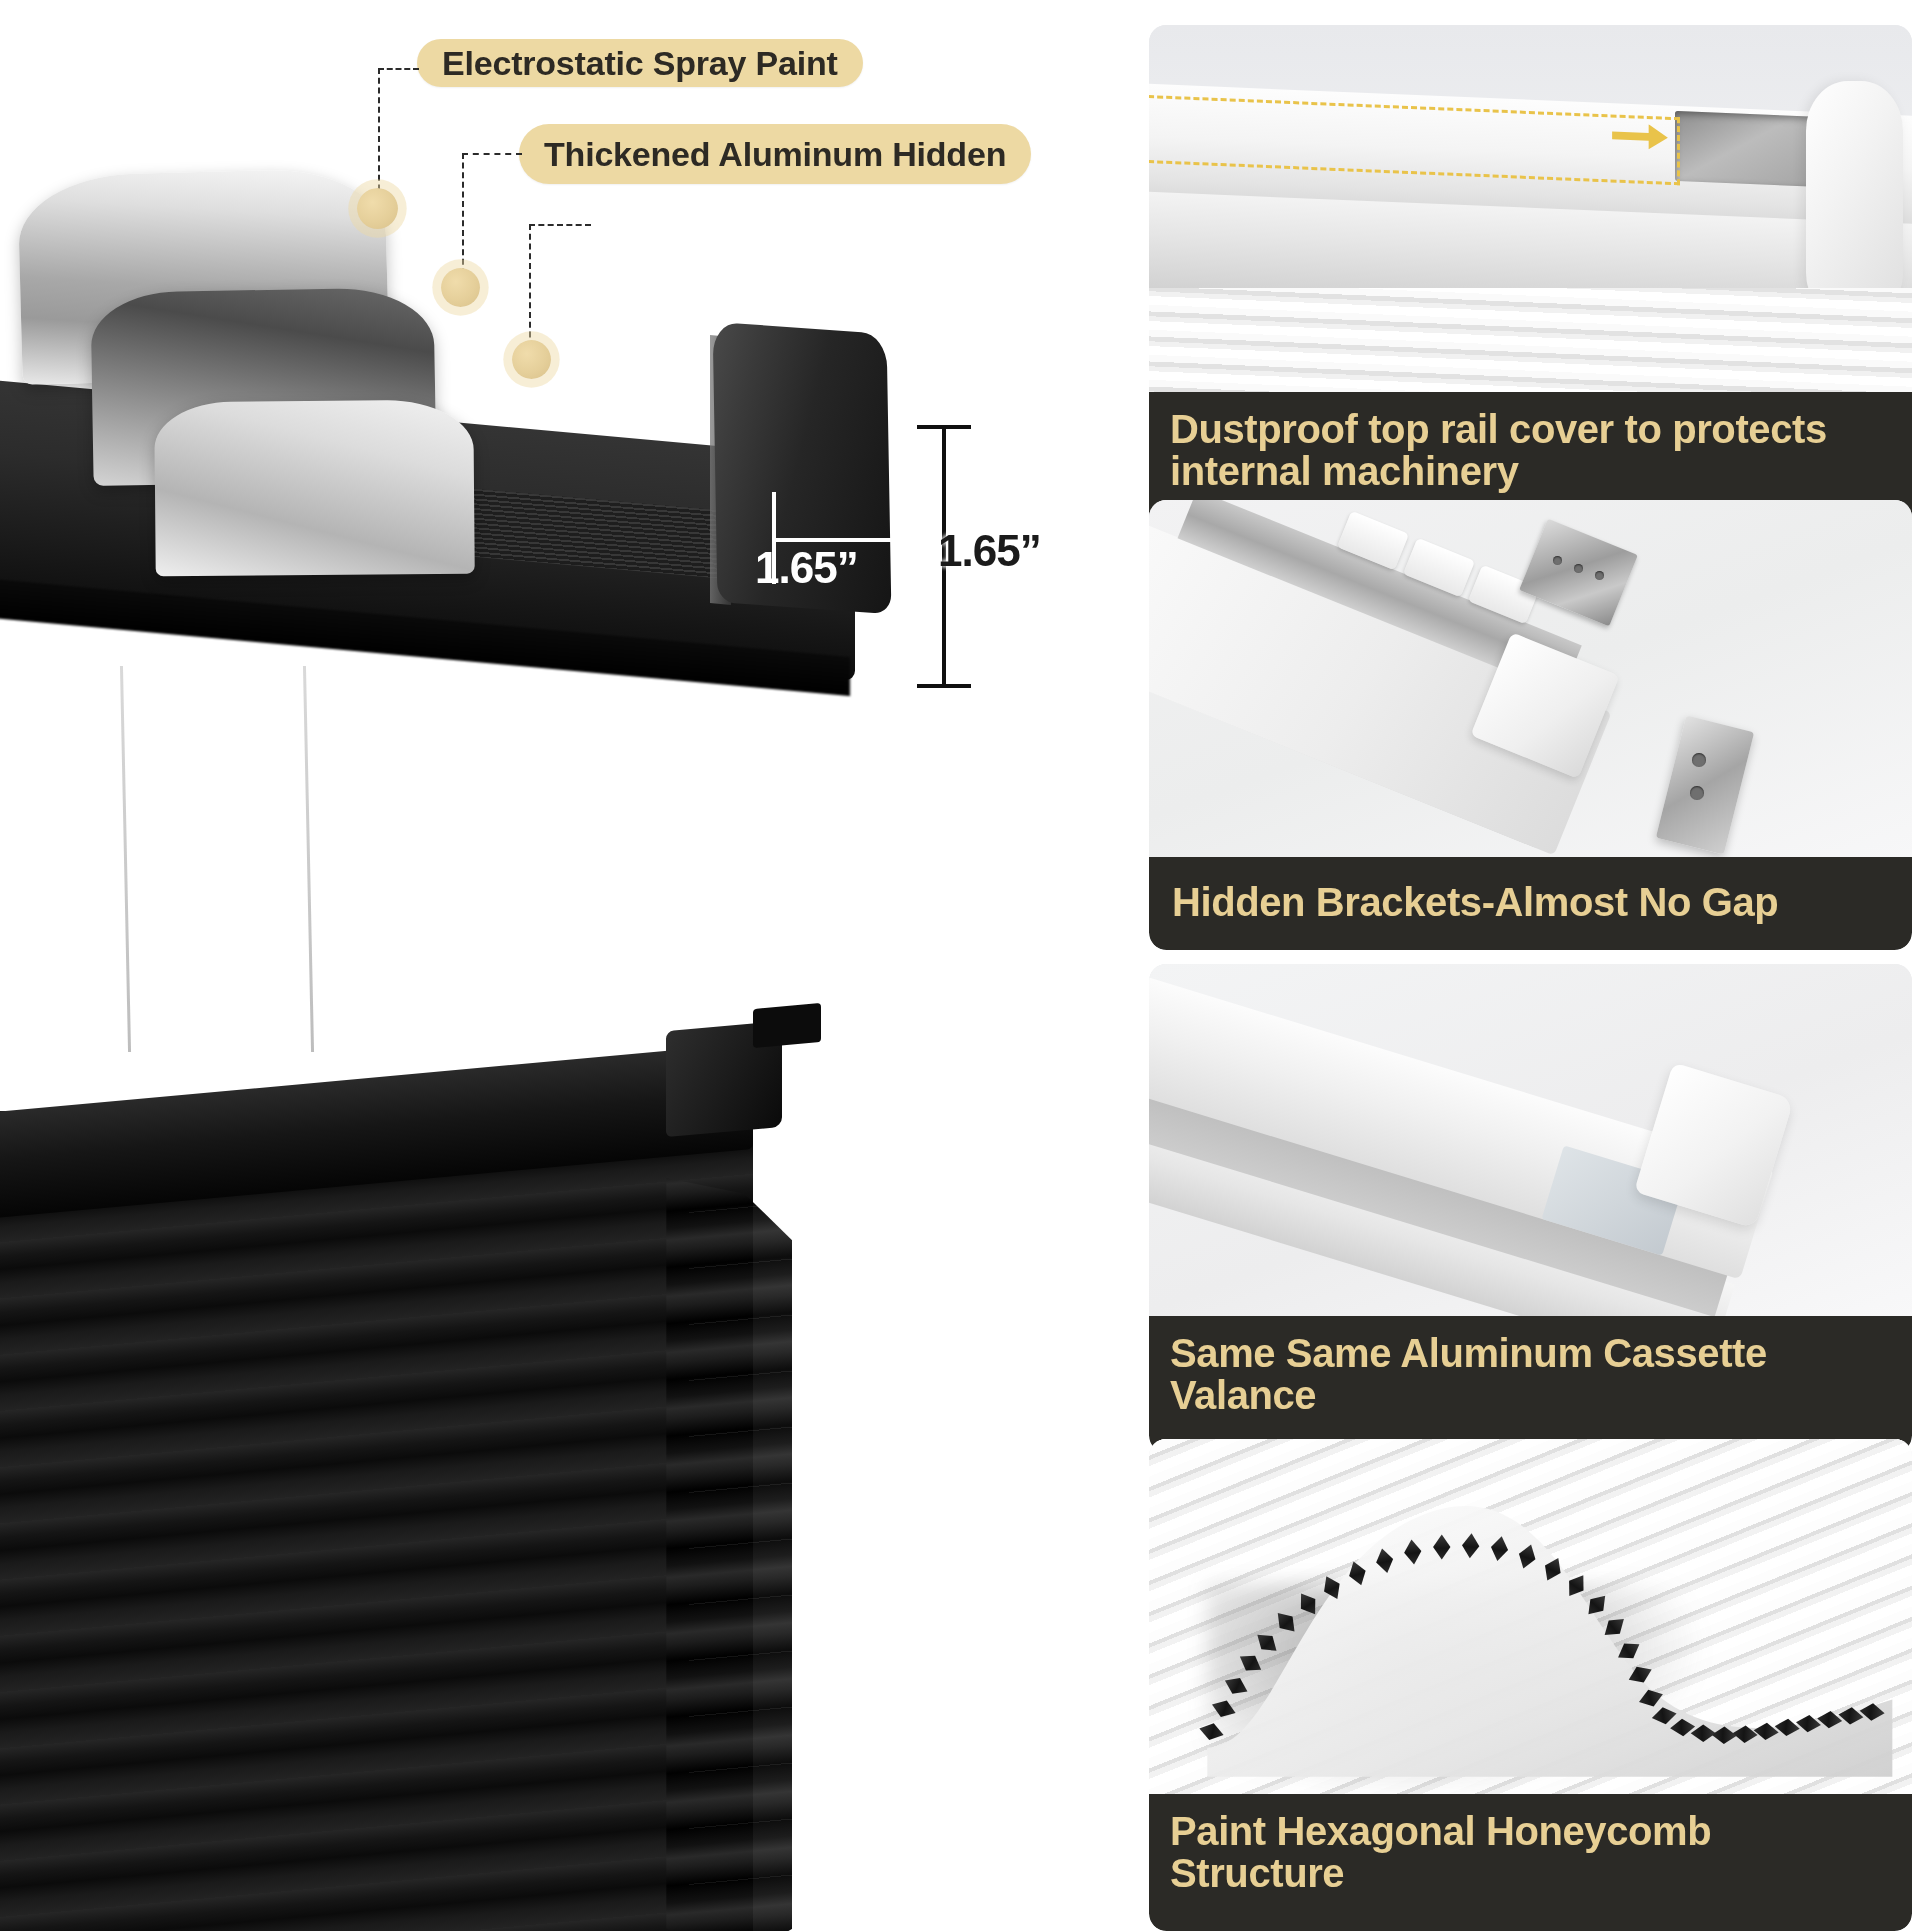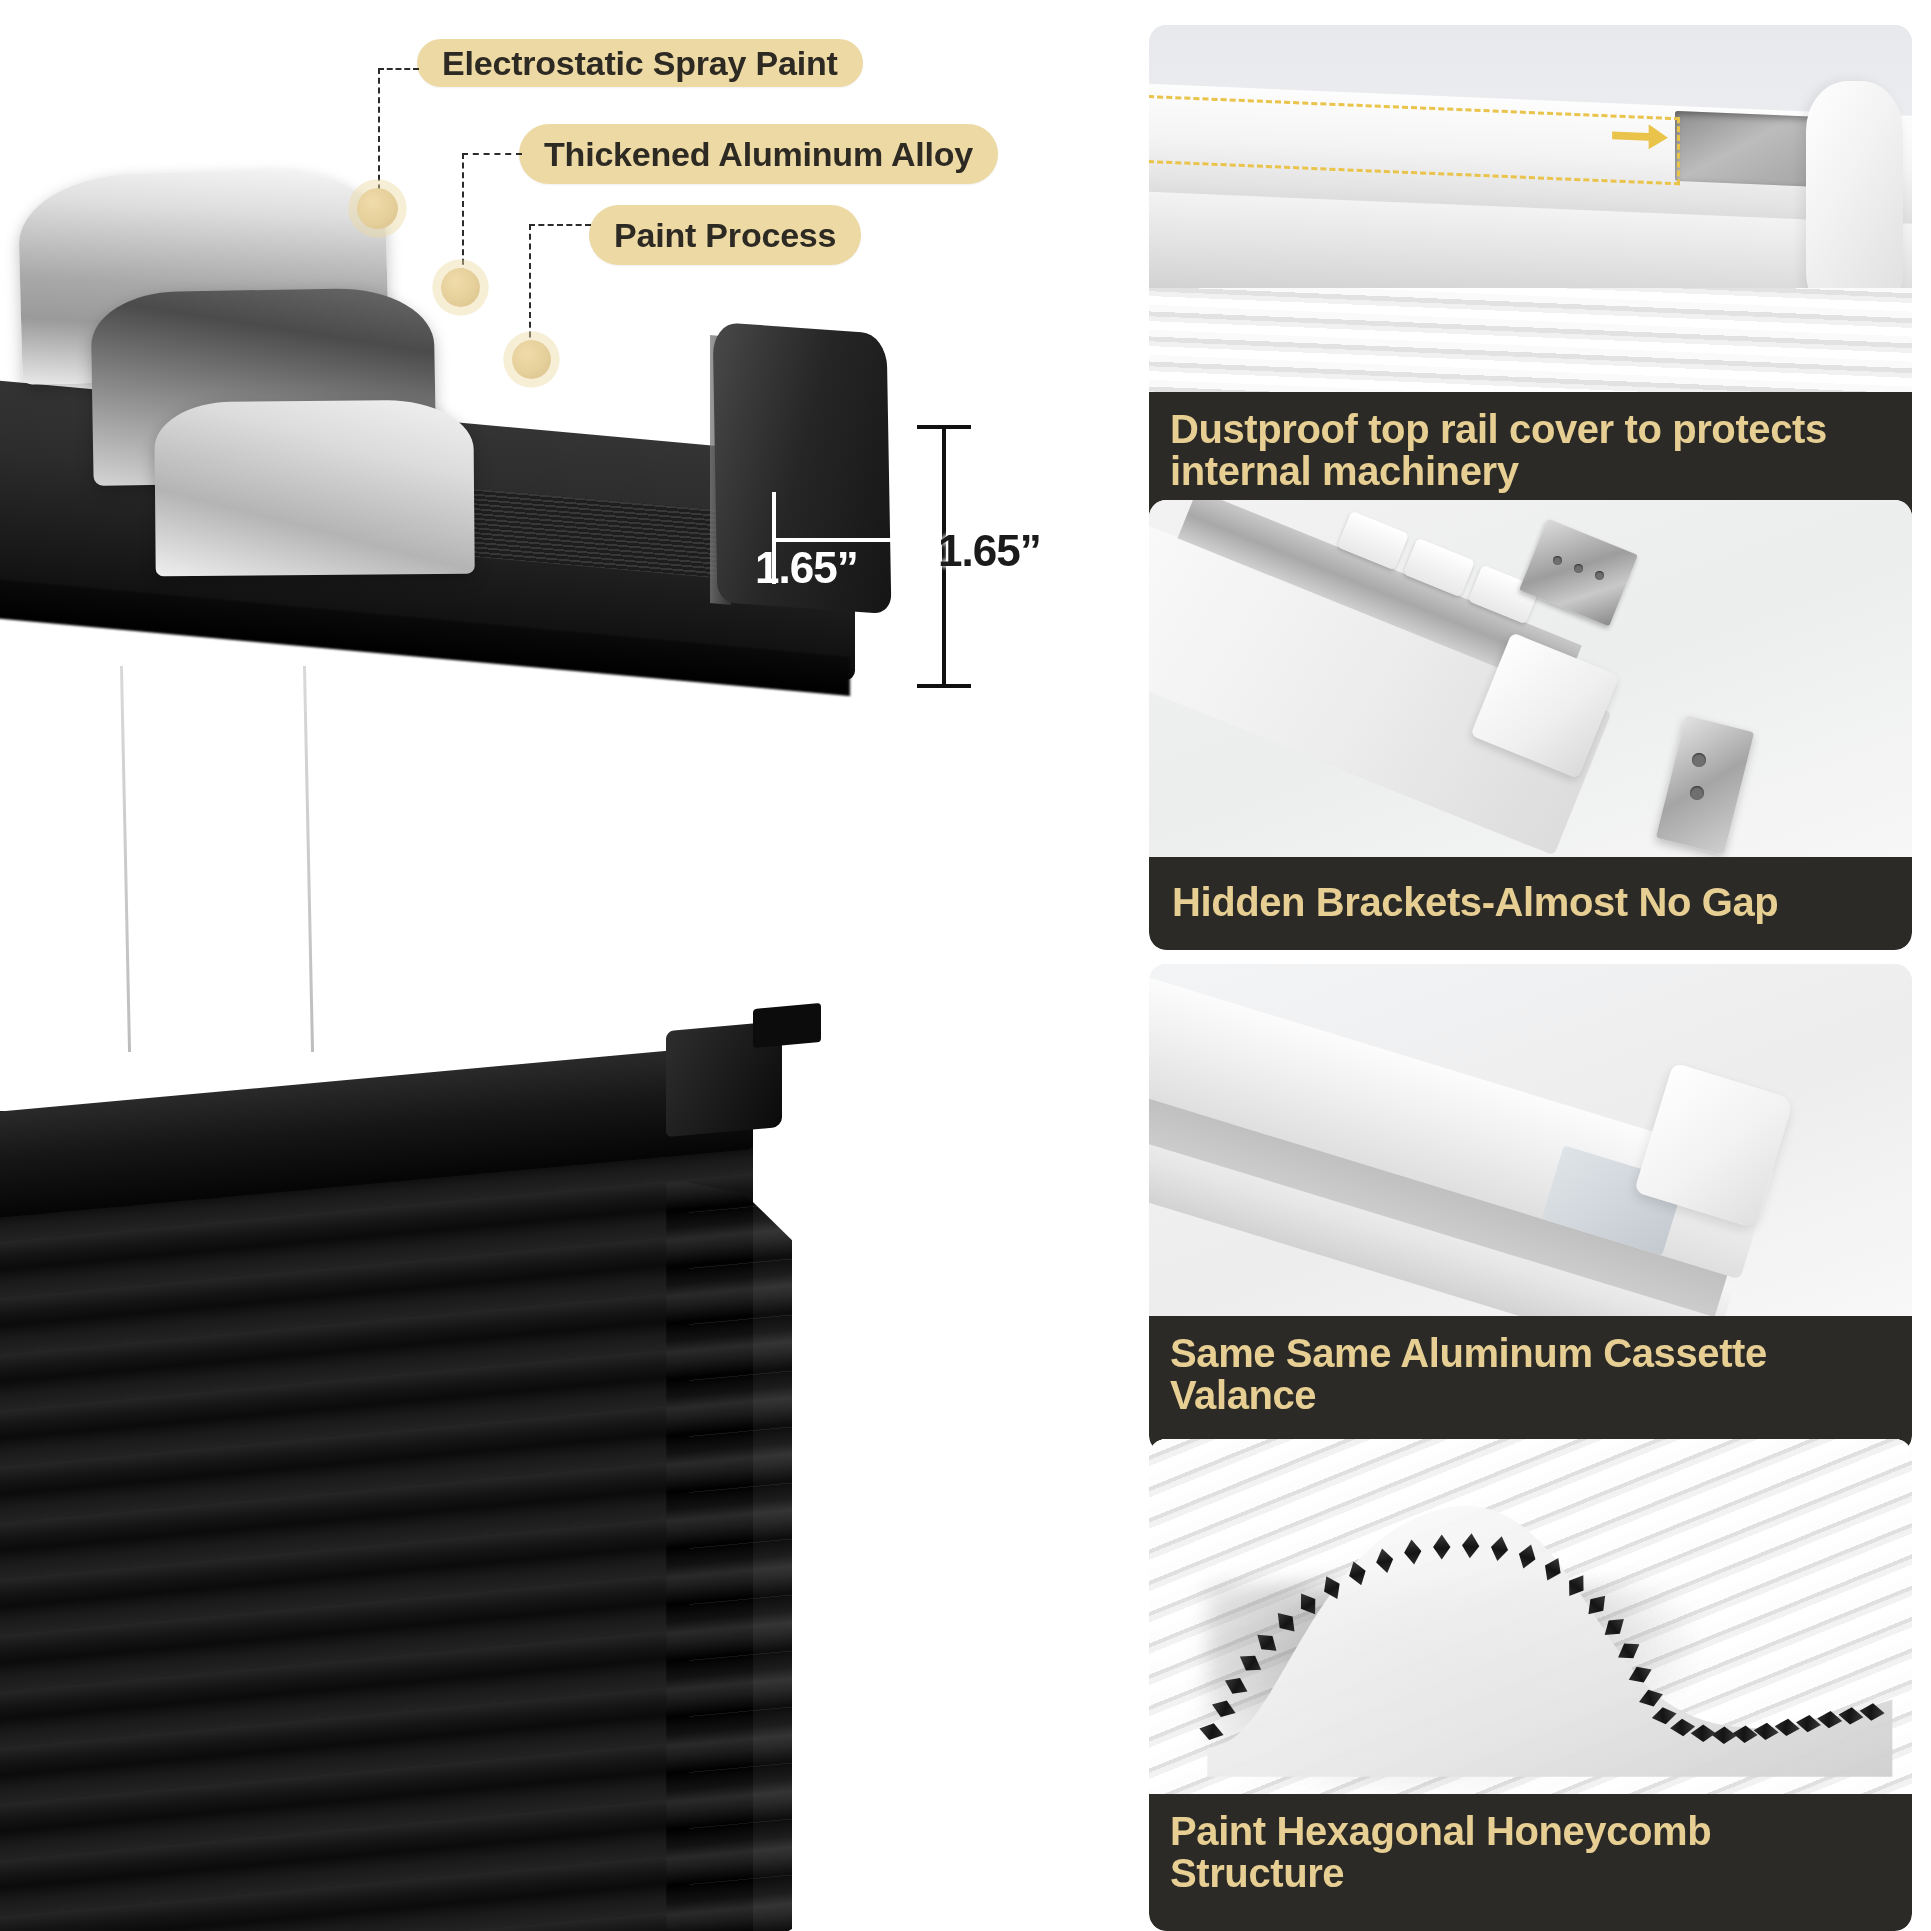--- a/index.html
+++ b/index.html
@@ -358,24 +358,21 @@
 <body>
 
 <div id="infographic">
 
   <div class="left-col">
 
     <div class="pill p1 nosel">
       <span>Electrostatic Spray Paint</span>
     </div>
     <div class="pill p2 nosel">
-      <span>Thickened Aluminum Alloy</span>
-    </div>
-    <div class="pill p3 nosel">
-      <span>Paint Process</span>
+      <span>Thickened Aluminum Hidden</span>
     </div>
 
     <div class="leader leader-h" style="left:378px; top:68px; width:41px;"></div>
     <div class="leader leader-v" style="left:378px; top:68px; height:142px;"></div>
 
     <div class="leader leader-h" style="left:462px; top:153px; width:60px;"></div>
     <div class="leader leader-v" style="left:462px; top:153px; height:131px;"></div>
 
     <div class="leader leader-h" style="left:529px; top:224px; width:62px;"></div>
     <div class="leader leader-v" style="left:529px; top:224px; height:133px;"></div>

